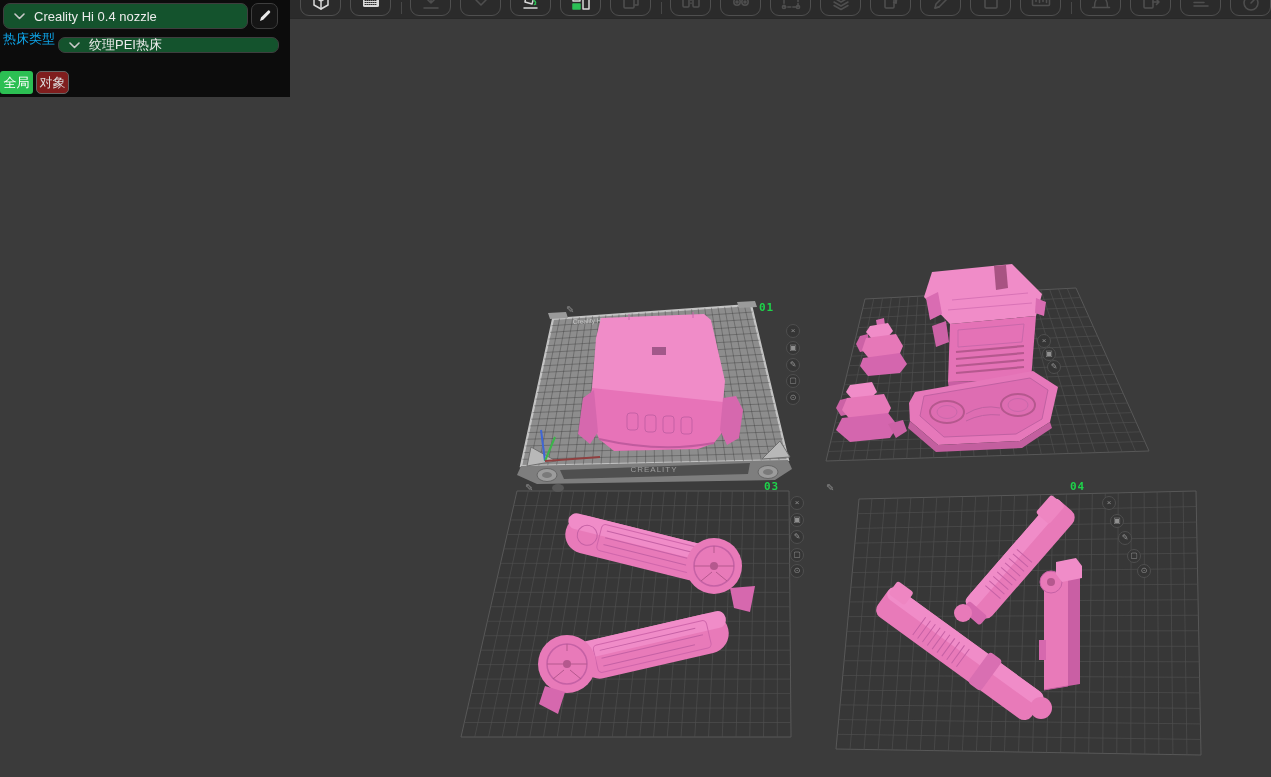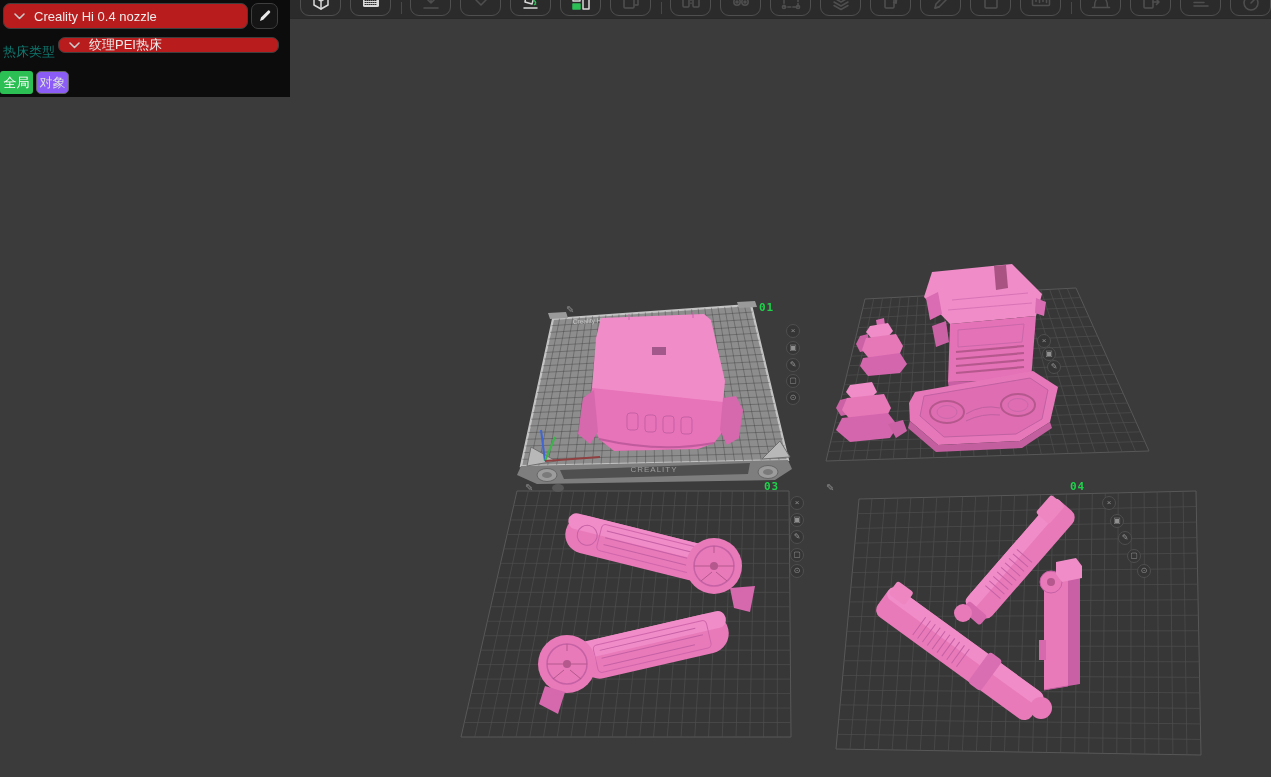--- a/index.html
+++ b/index.html
@@ -18,37 +18,37 @@
     border:1px solid #4f4f4f;border-radius:9px;background:#2b2b2b;
     display:flex;align-items:center;justify-content:center;
   }
   .tb-btn svg{width:22px;height:22px;margin-top:8px;stroke:#d9d9d9;fill:none;
     stroke-width:1.5;stroke-linecap:round;stroke-linejoin:round}
   .tb-btn.dim svg{opacity:.32;stroke:#9a9a9a}
   .tb-sep{position:absolute;top:2px;width:1px;height:12px;background:#484848}
   
   #left-panel{position:absolute;left:0;top:0;width:290px;height:97px;background:#0c0c0c;z-index:6}
   .select{
-    position:absolute;box-sizing:border-box;background:#b91c1c;border:1px solid #3e3e3e;
+    position:absolute;box-sizing:border-box;background:#14532d;border:1px solid #3e3e3e;
     border-radius:7px;display:flex;align-items:center;gap:9px;padding:0 10px;
     color:#ececec;font-size:13px;white-space:nowrap;
   }
   #printer-select{left:3px;top:3px;width:245px;height:26px}
   #edit-printer{position:absolute;left:251px;top:3px;width:27px;height:26px;box-sizing:border-box;
     background:#151515;border:1px solid #3e3e3e;border-radius:7px;
     display:flex;align-items:center;justify-content:center}
-  #bed-label{position:absolute;left:3px;top:43px;font-size:13px;color:#0f766e}
+  #bed-label{position:absolute;left:3px;top:30px;font-size:13px;color:#0ea5e9}
   #bed-select{left:58px;top:37px;width:221px;height:16px}
   .chev{width:11px;height:7px;flex:0 0 auto}
   .chev polyline{fill:none;stroke:#c9c9c9;stroke-width:1.6;stroke-linecap:round;stroke-linejoin:round}
   #tabs{position:absolute;left:0;top:71px;display:flex;gap:3px}
   .tab{display:flex;align-items:center;justify-content:center;width:33px;height:23px;
     font-size:13px;box-sizing:border-box}
   .tab.active{background:#2cbf53;color:#ffffff;border-radius:3px}
-  .tab.inactive{background:#8b5cf6;color:#dddddd;border:1px solid #646464;border-radius:5px}
+  .tab.inactive{background:#7f1d1d;color:#dddddd;border:1px solid #646464;border-radius:5px}
   
   #scene{position:absolute;left:0;top:0;z-index:1}
   .plate-tool{
     position:absolute;width:14px;height:14px;border-radius:50%;background:#353535;
     border:1px solid #4f4f4f;color:#909090;font-size:8px;line-height:12px;text-align:center;
     z-index:3;box-sizing:border-box;overflow:hidden;
   }
   .plate-num{font-family:"DejaVu Sans Mono",monospace;font-weight:bold;letter-spacing:1px}
 </style>
 </head>

